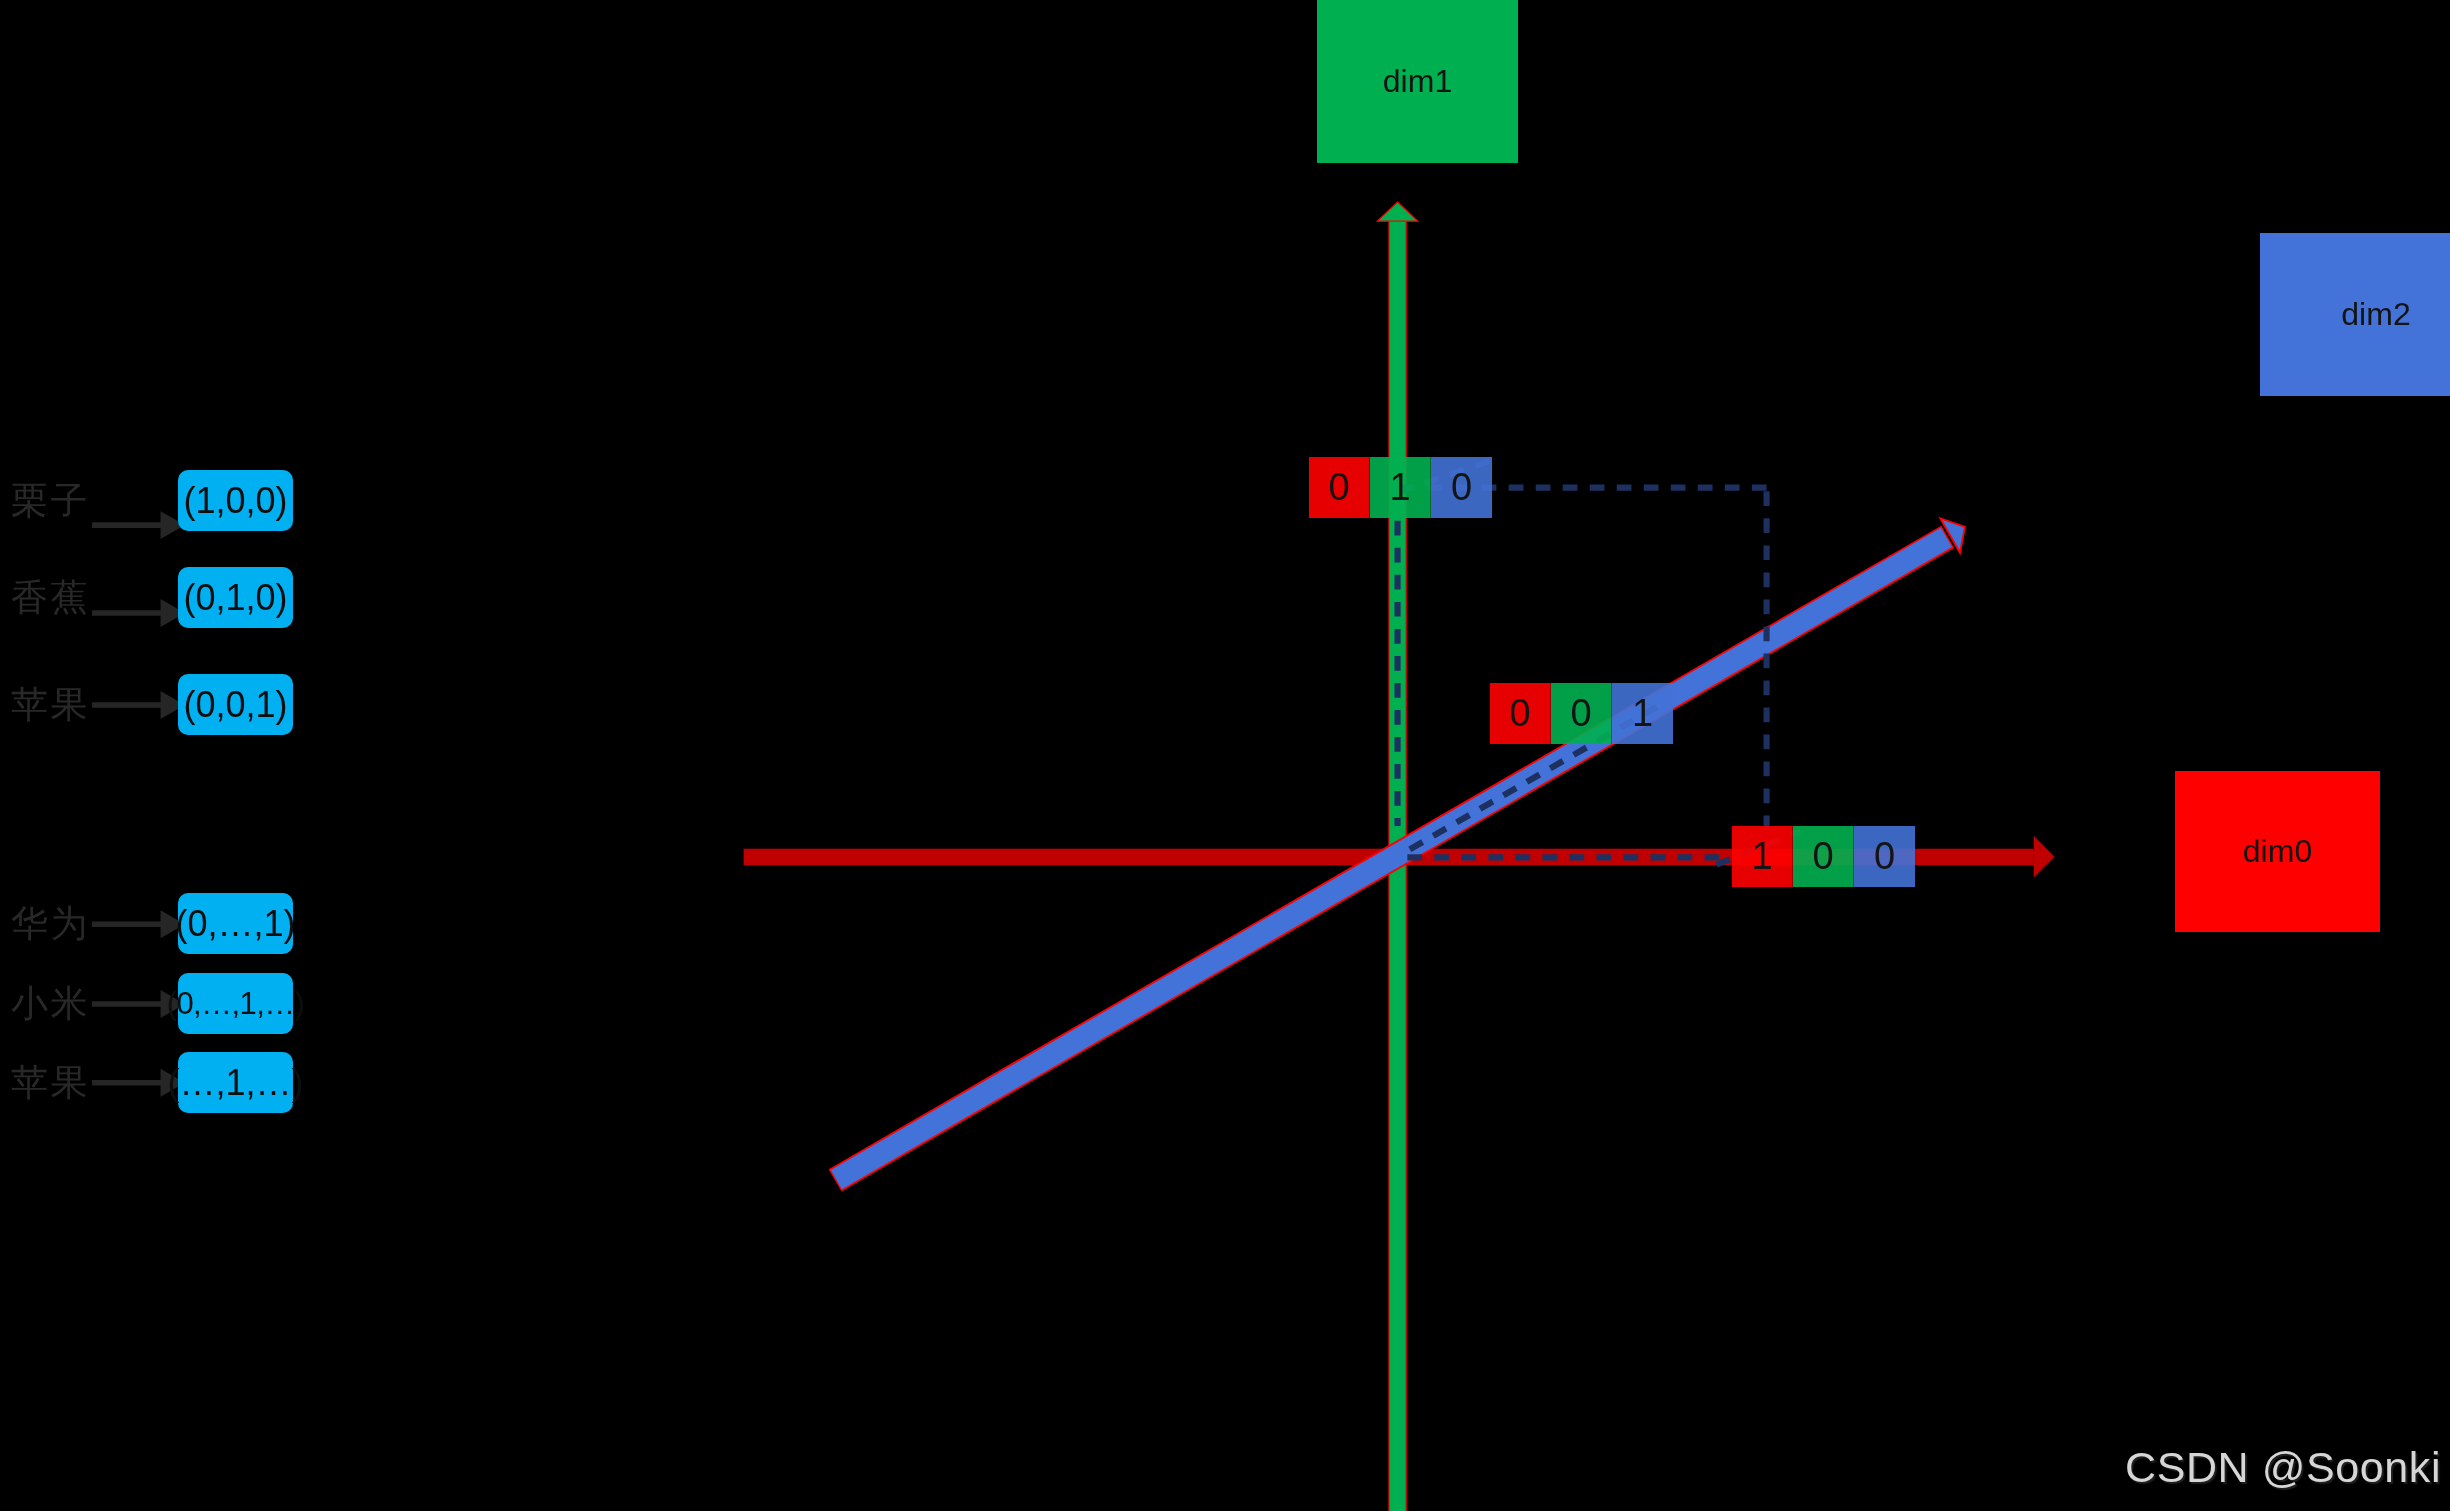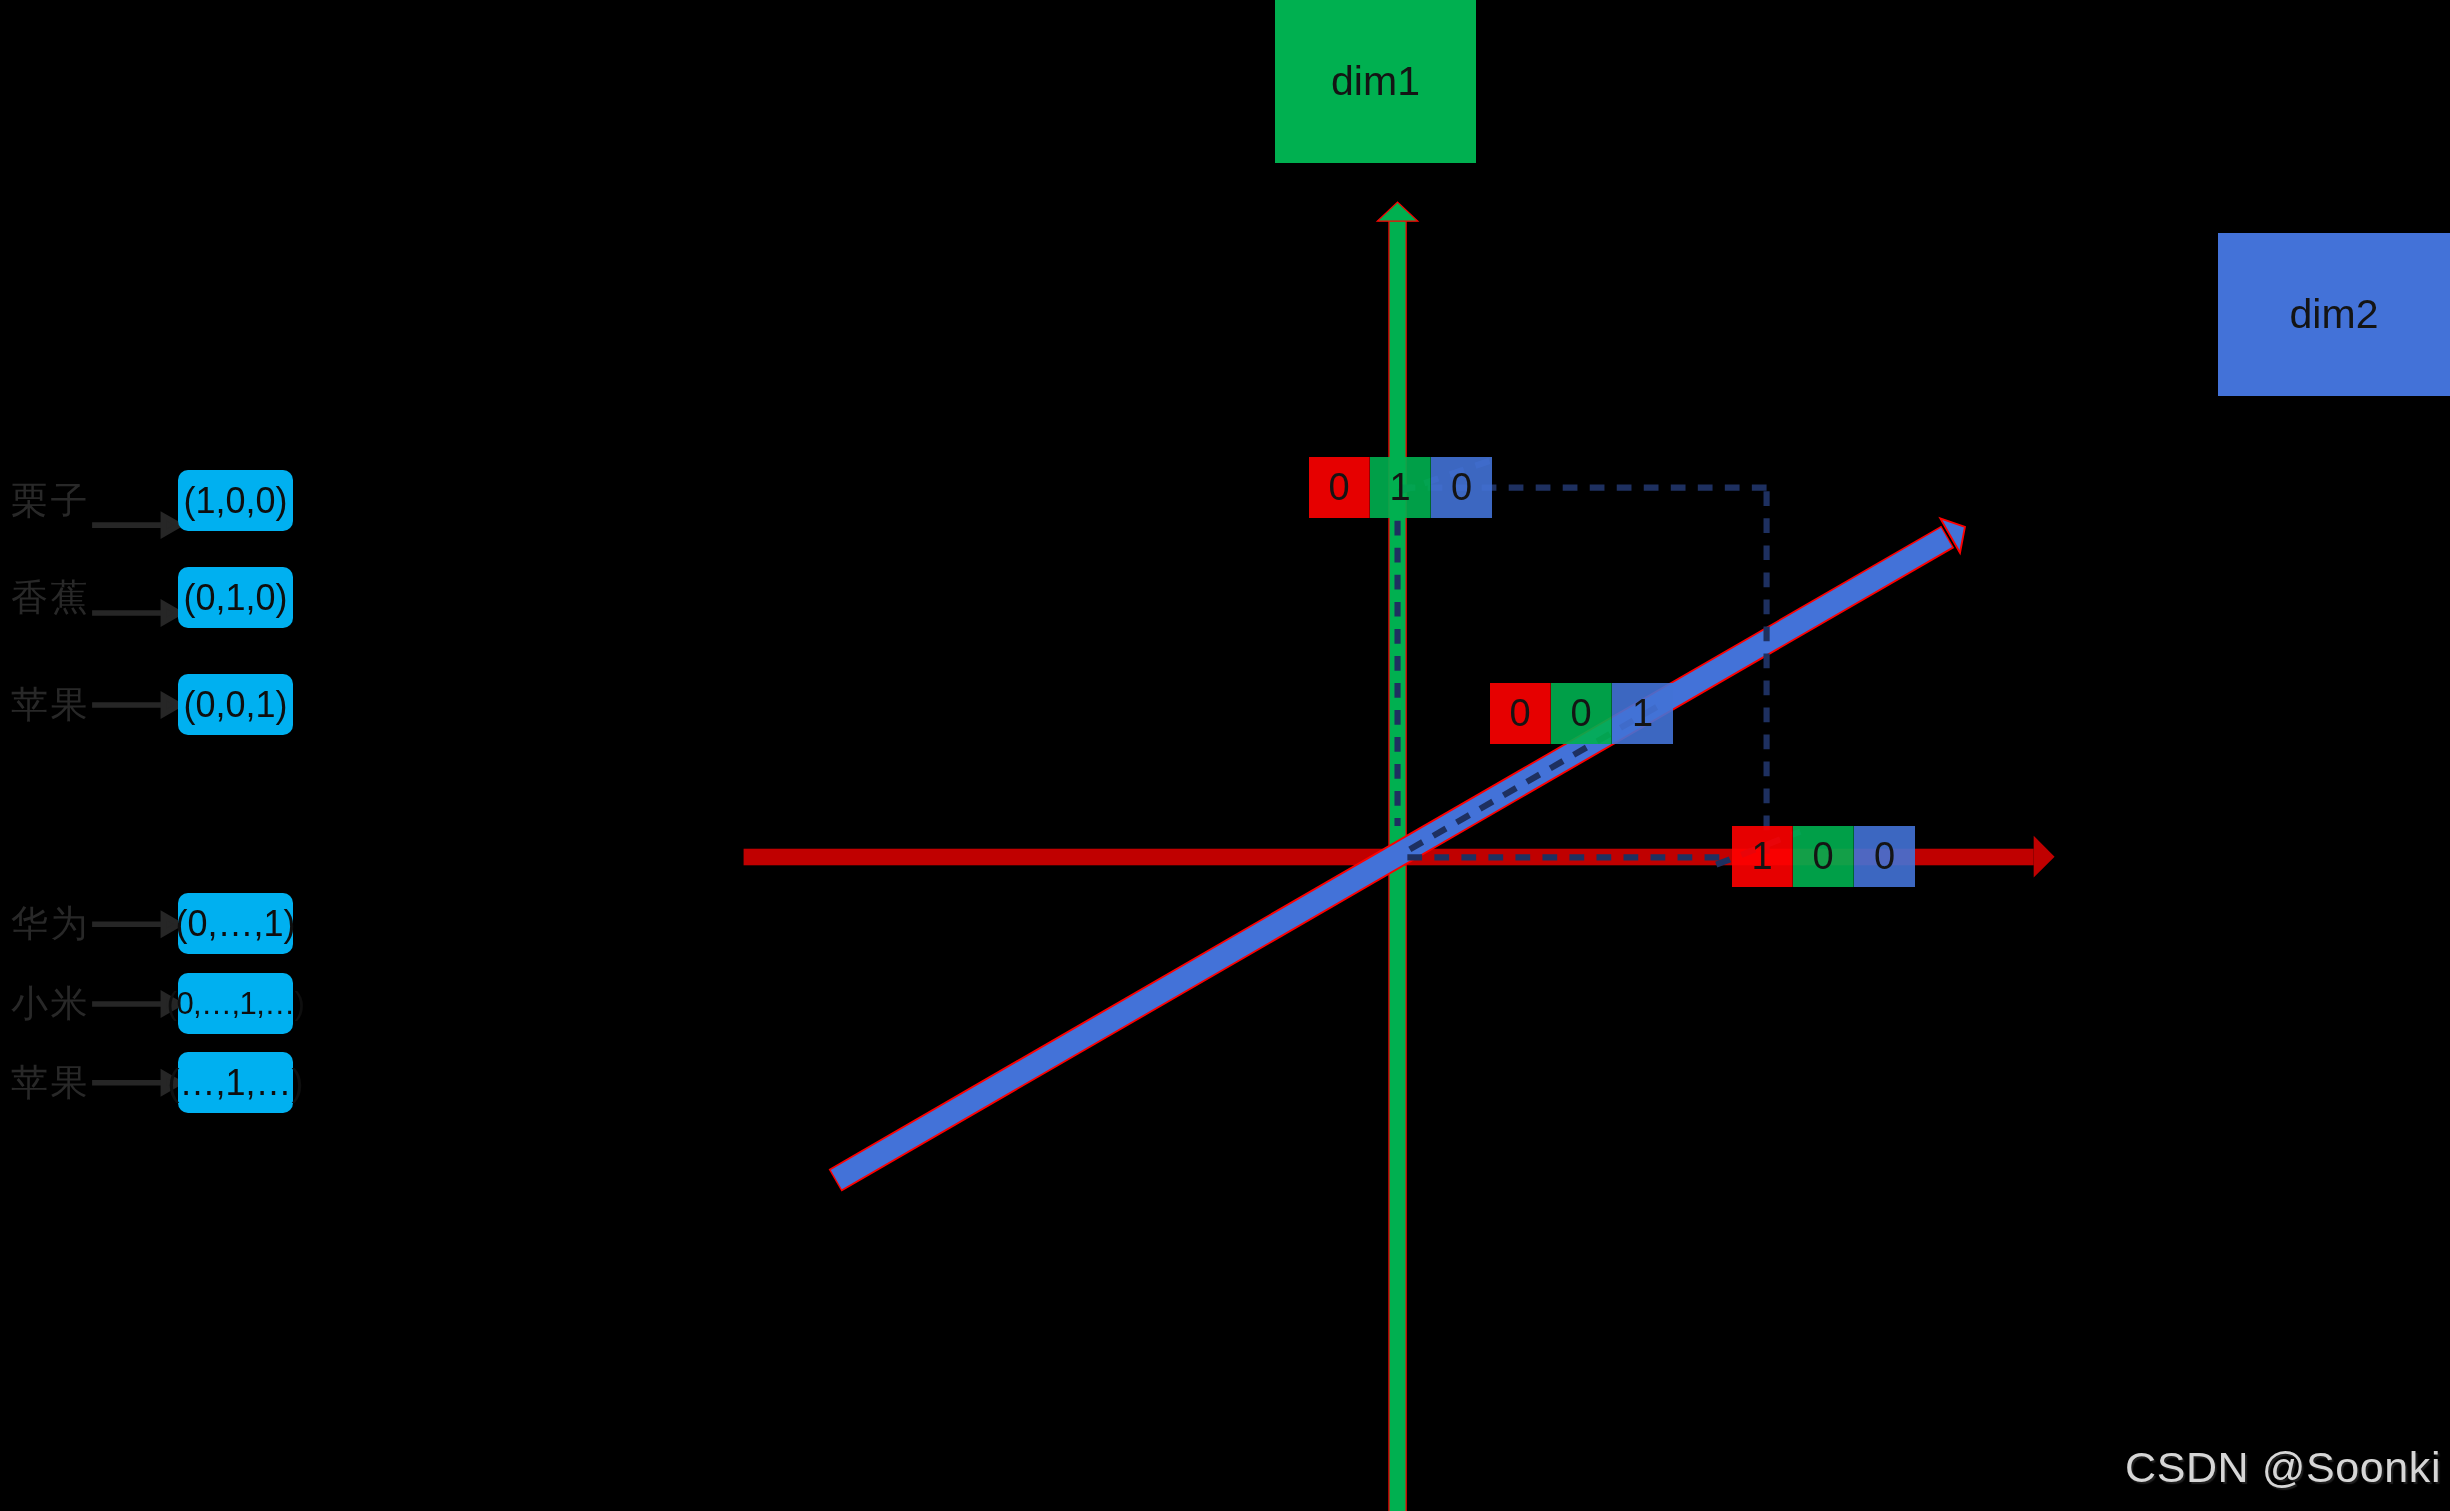--- a/index.html
+++ b/index.html
@@ -4,21 +4,21 @@
 <style>
   html,body{margin:0;padding:0;background:#000;}
   .canvas{
     position:relative;width:2450px;height:1512px;background:var(--bg,#000);
     font-family:"Liberation Sans","DejaVu Sans",sans-serif;overflow:hidden;
   }
   .layer{position:absolute;left:0;top:0;width:2450px;height:1512px;}
 
   
   .dimbox{position:absolute;display:flex;align-items:center;justify-content:center;
-          font-size:41px;color:#141414;}
+          font-size:32px;color:#141414;margin-left:42px;}
   .dimbox.d1{left:1275px;top:0;width:201px;height:163px;background:var(--green);}
   .dimbox.d2{left:2218px;top:233px;width:232px;height:163px;background:var(--blue);align-items:center;}
   .dimbox.d0{left:2133px;top:771px;width:205px;height:161px;background:var(--red-bright);}
 
   
   .map-label{position:absolute;left:11px;width:81px;height:61px;display:flex;
              align-items:center;font-size:37px;color:var(--label-gray);letter-spacing:2.5px;}
   .vec-box{position:absolute;left:178px;width:115px;height:61px;background:var(--cyan);
            display:flex;align-items:center;justify-content:center;font-size:36px;color:#0e0e0e;border-radius:10px;}
   .vec-box.tight{font-size:31px;letter-spacing:-0.6px;text-align:center;}
@@ -104,20 +104,23 @@
     <div class="cell cg">0</div>
     <div class="cell cb">0</div>
   </div>
 
   <div class="dimbox d1">
     <span>dim1</span>
   </div>
   <div class="dimbox d2">
     <span>dim2</span>
   </div>
+  <div class="dimbox d0">
+    <span>dim0</span>
+  </div>
 
   <div class="map-label r0">栗子</div>
   <div class="vec-box  r0">(1,0,0)</div>
 
   <div class="map-label r1">香蕉</div>
   <div class="vec-box  r1">(0,1,0)</div>
 
   <div class="map-label r2">苹果</div>
   <div class="vec-box  r2">(0,0,1)</div>
 

